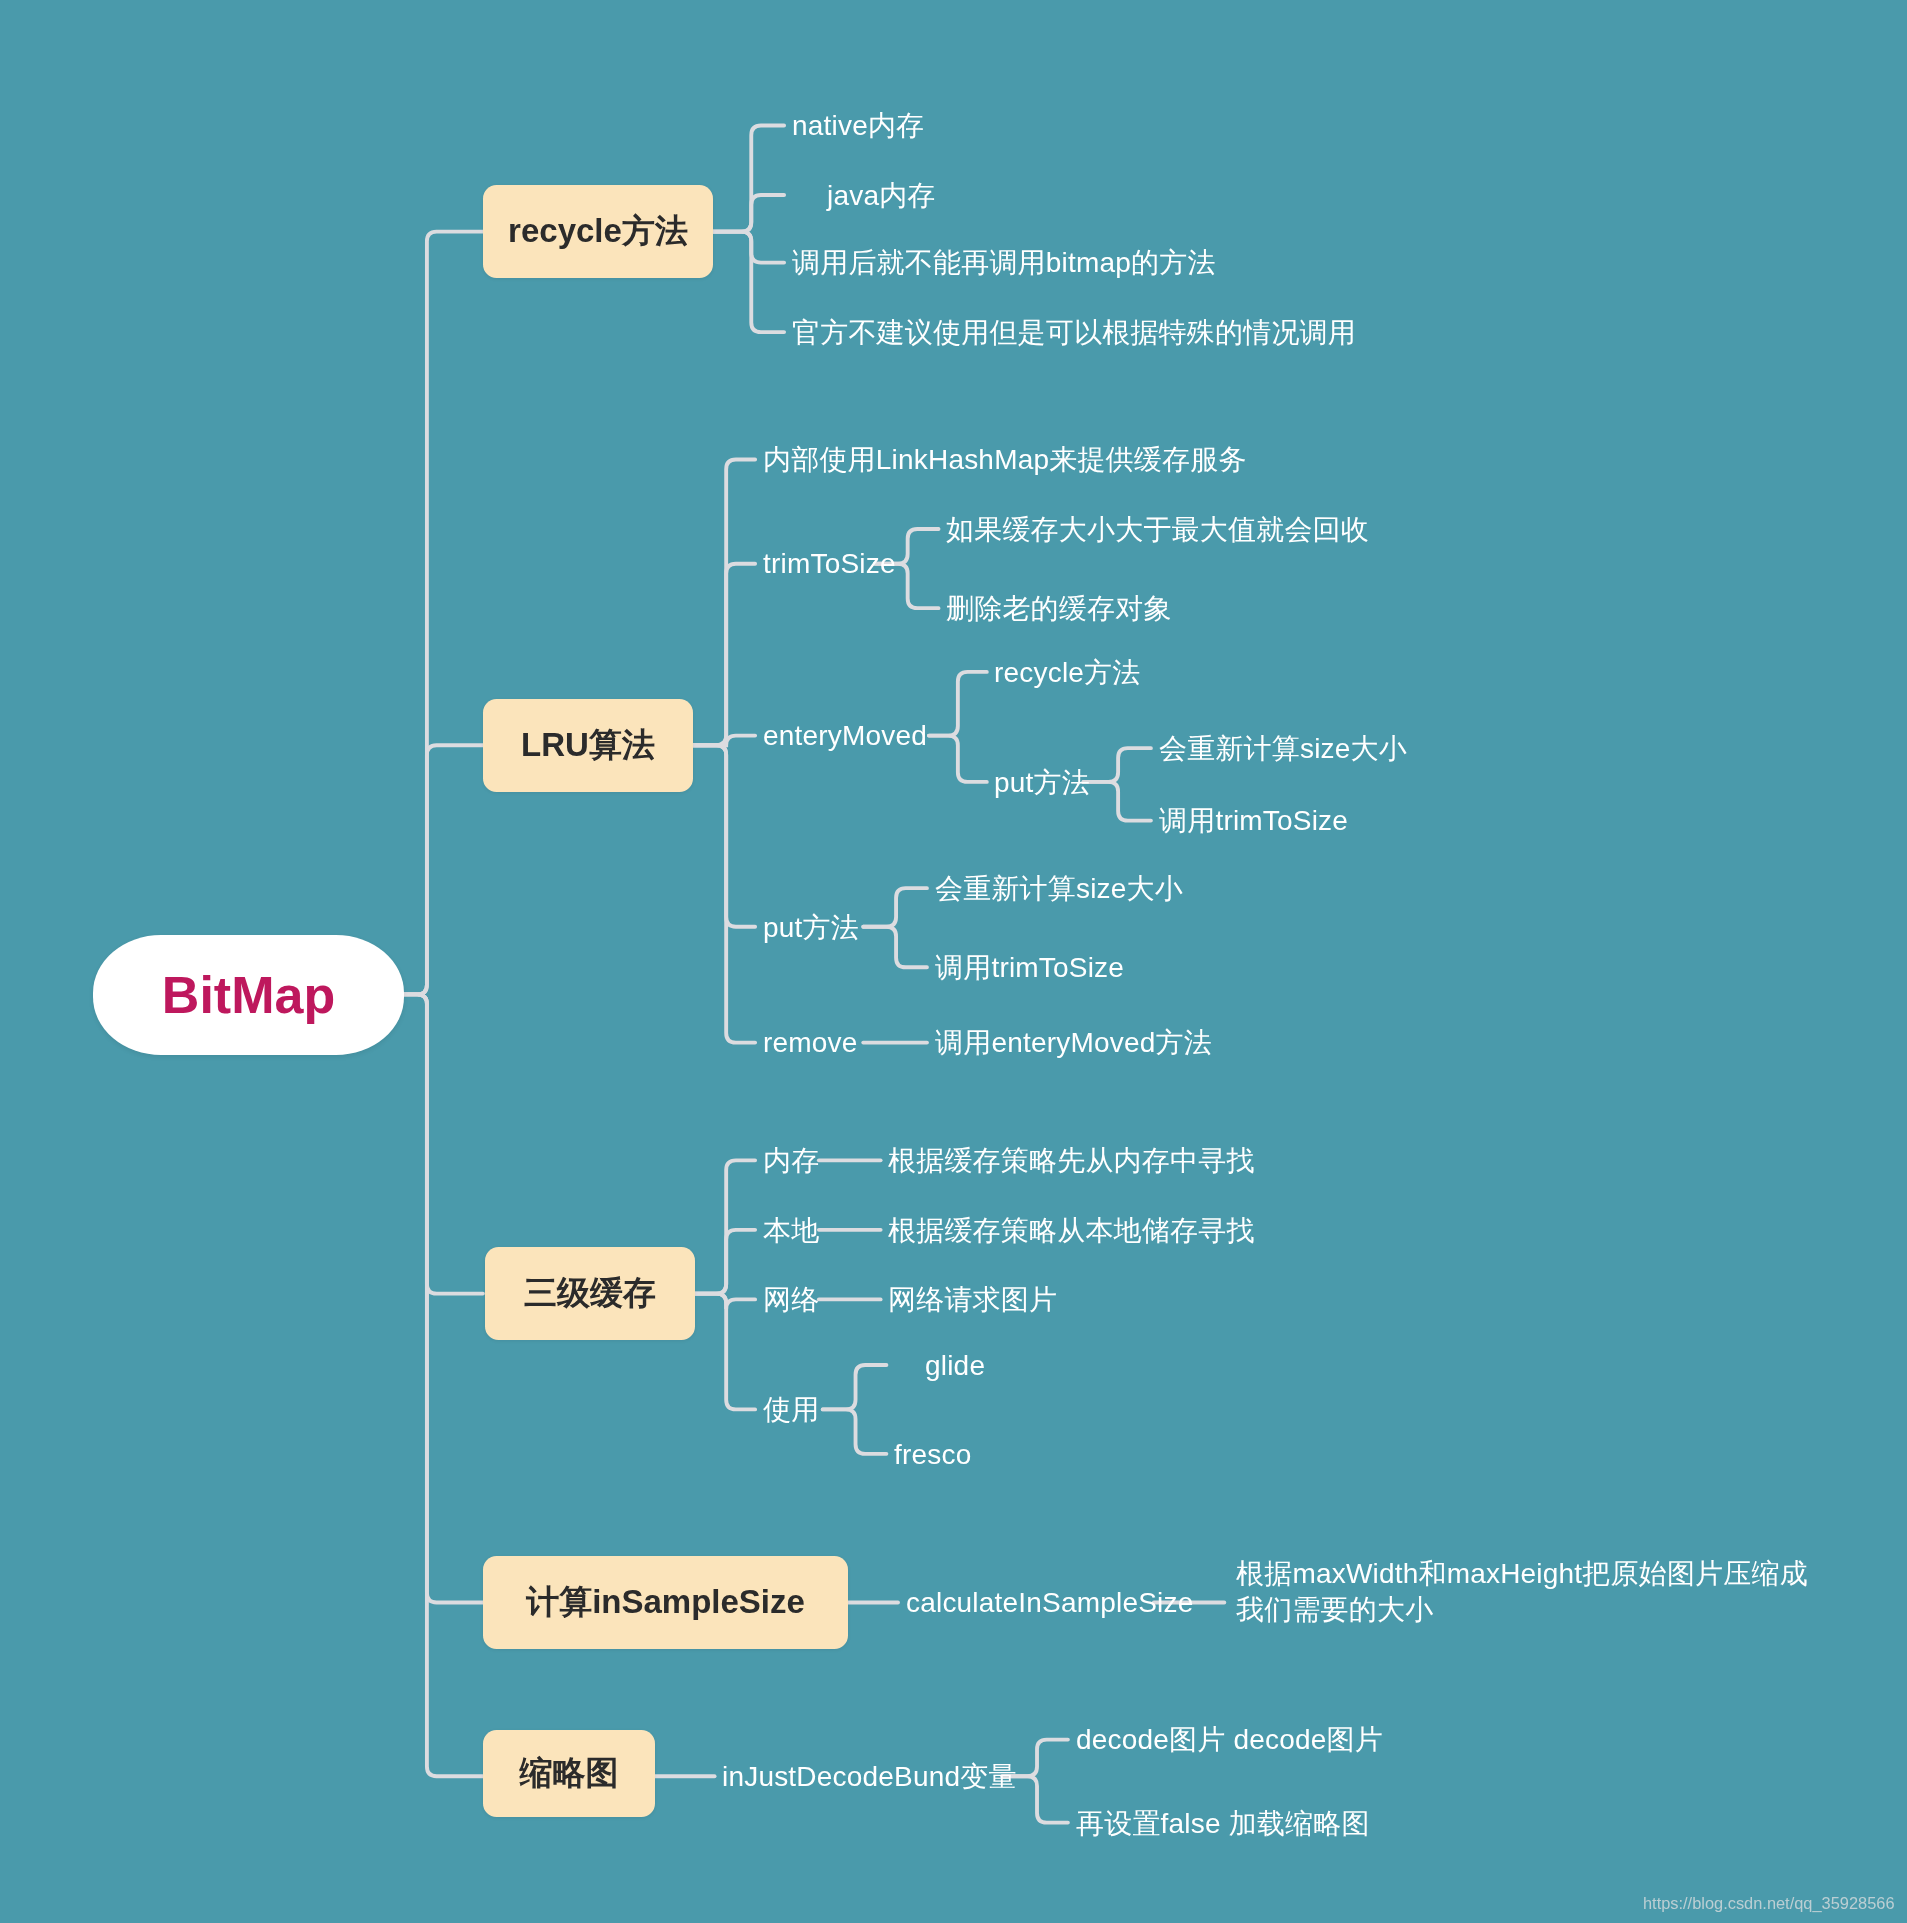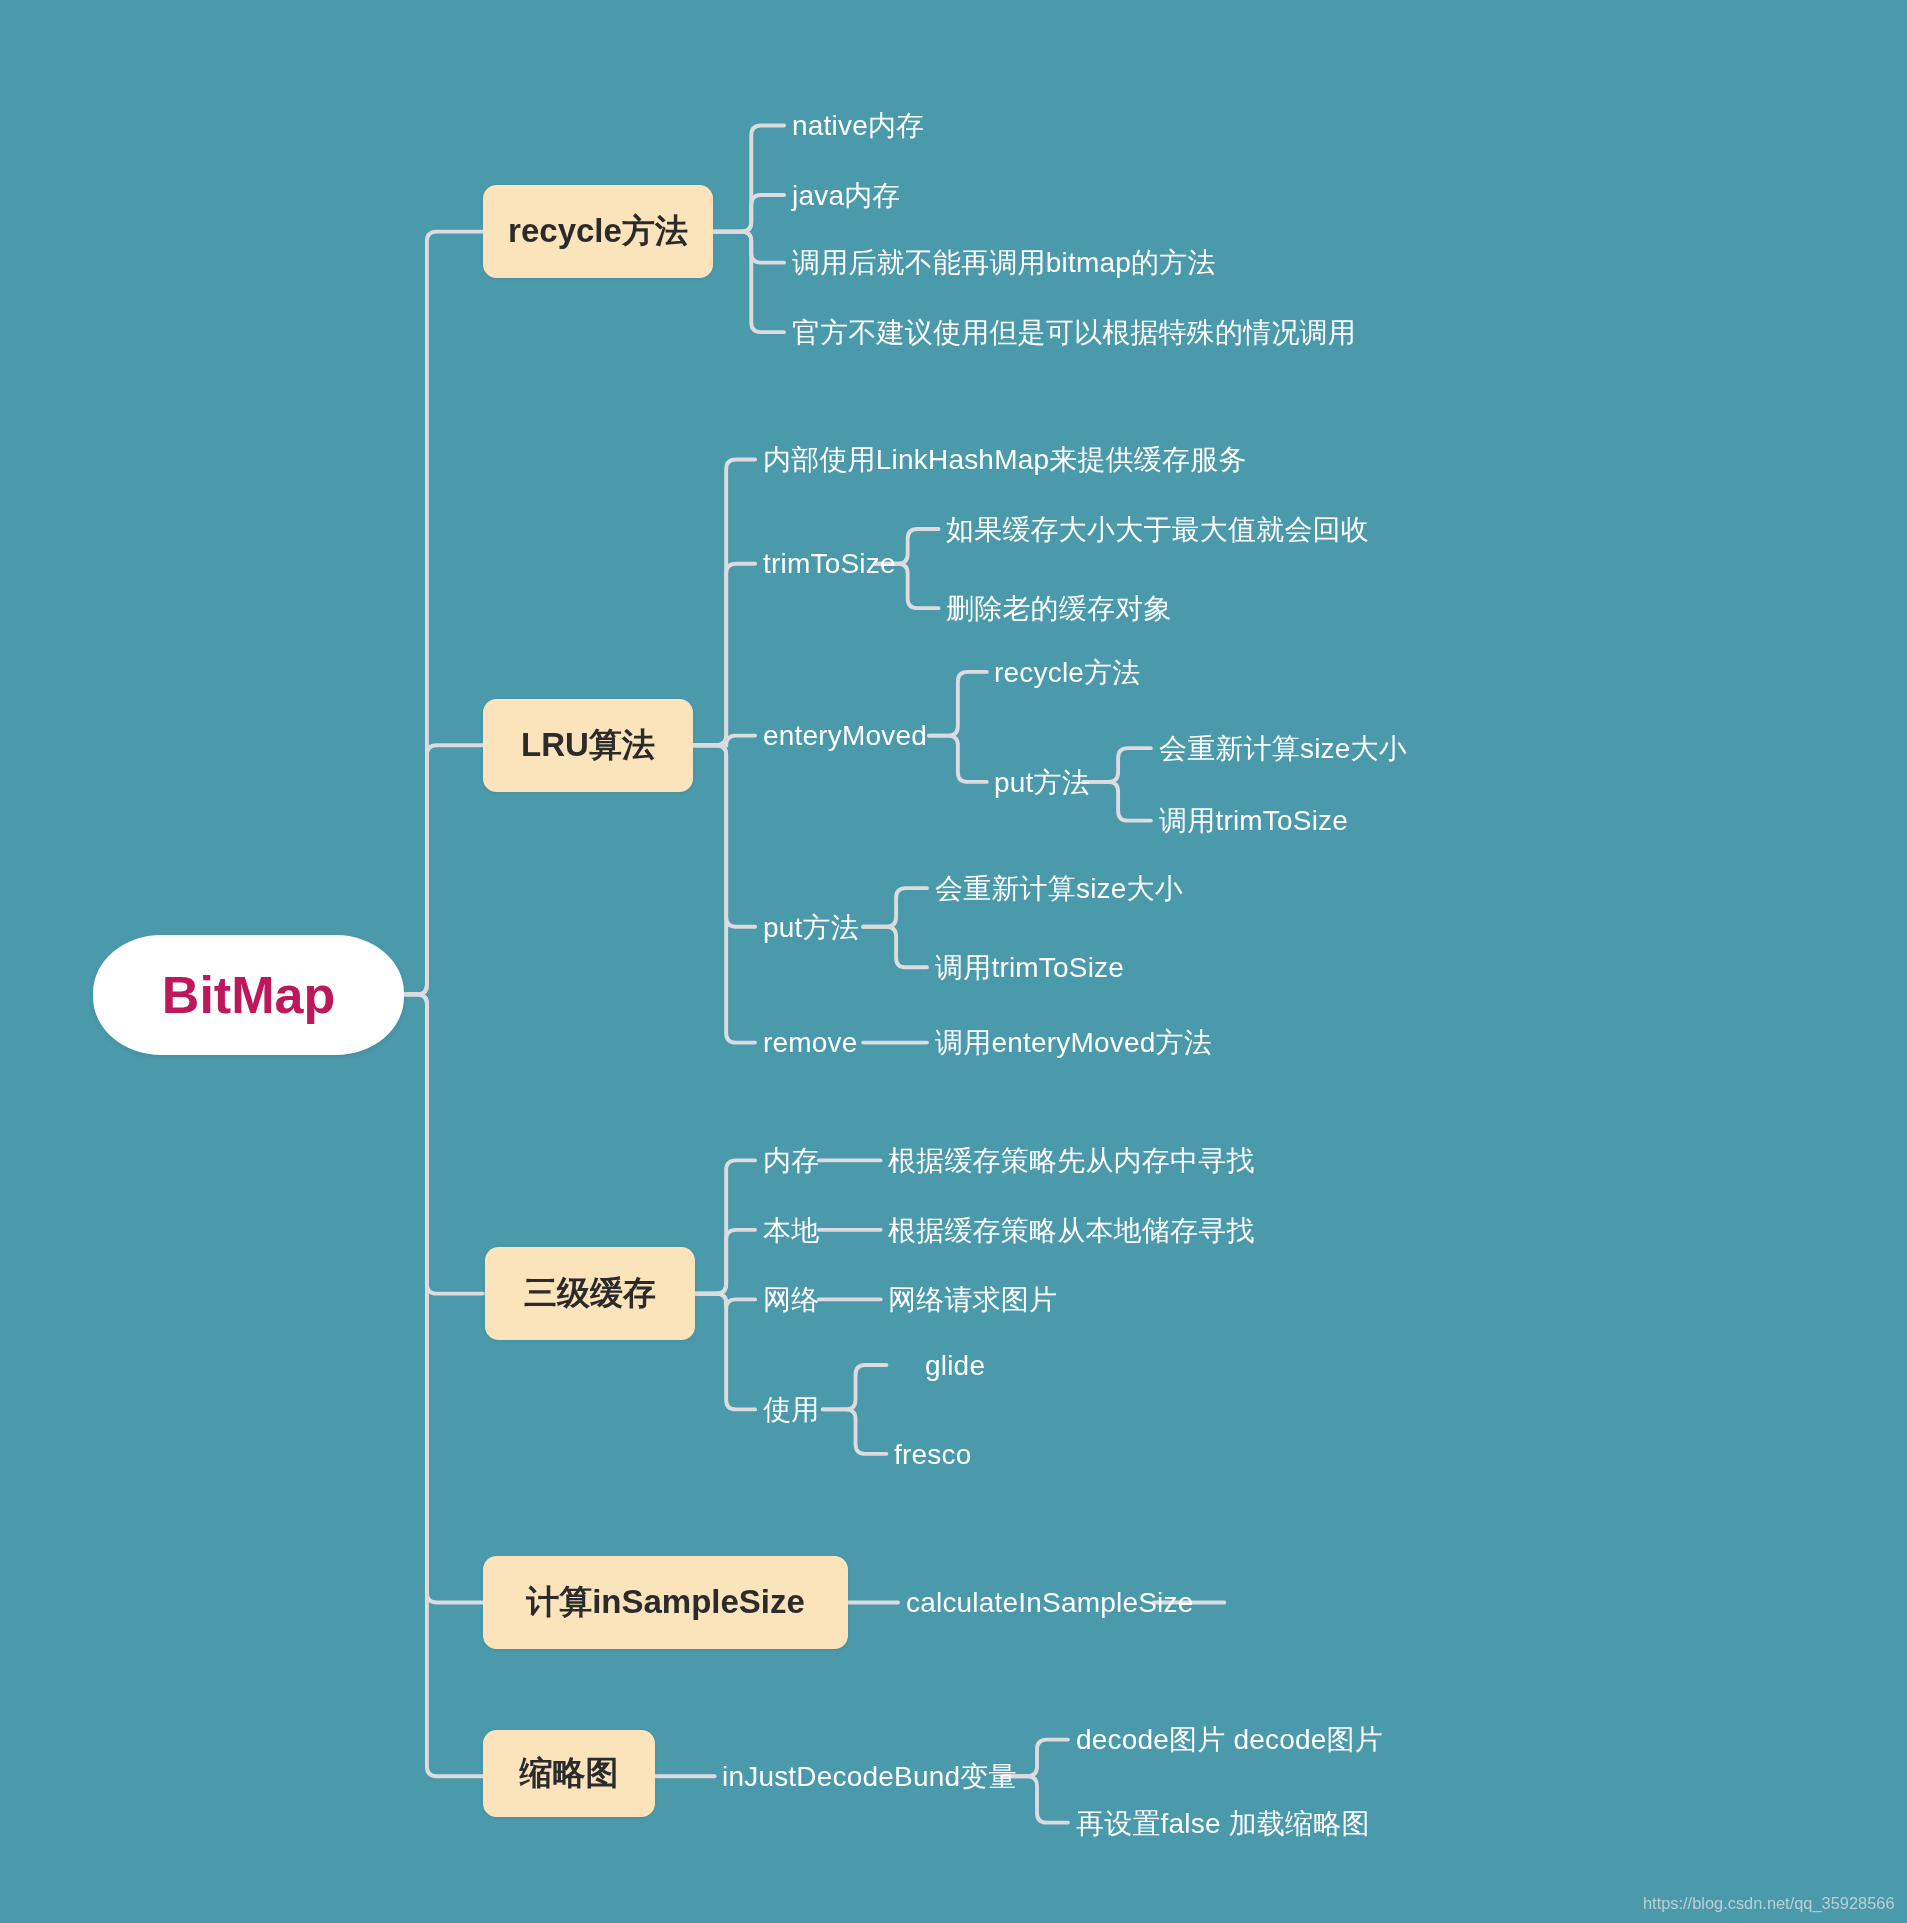--- a/index.html
+++ b/index.html
@@ -131,21 +131,21 @@
   </svg>
 
   <div class="root" style="left:93px; top:935px; width:311px; height:120px;">
     <span>BitMap</span>
   </div>
 
   <div class="branch" style="left:483px; top:185px; width:230px; height:93px;">
     <span>recycle方法</span>
   </div>
   <div class="node" style="left:792px; top:108px;">native内存</div>
-  <div class="node" style="left:792px; top:178px;">java内存</div>
+  <div class="node" style="left:827px; top:178px;">java内存</div>
   <div class="node" style="left:792px; top:245px;">调用后就不能再调用bitmap的方法</div>
   <div class="node" style="left:792px; top:315px;">官方不建议使用但是可以根据特殊的情况调用</div>
 
   <div class="branch" style="left:483px; top:699px; width:210px; height:93px;">
     <span>LRU算法</span>
   </div>
   <div class="node" style="left:763px; top:442px;">内部使用LinkHashMap来提供缓存服务</div>
 
   <div class="node" style="left:763px; top:546px;">trimToSize</div>
   <div class="node" style="left:946px; top:512px;">如果缓存大小大于最大值就会回收</div>
@@ -174,20 +174,21 @@
   <div class="node" style="left:763px; top:1282px;">网络</div>
   <div class="node" style="left:888px; top:1282px;">网络请求图片</div>
   <div class="node" style="left:763px; top:1392px;">使用</div>
   <div class="node" style="left:894px; top:1348px;margin-left:31px;">glide</div>
   <div class="node" style="left:894px; top:1437px;">fresco</div>
 
   <div class="branch" style="left:483px; top:1556px; width:365px; height:93px;">
     <span>计算inSampleSize</span>
   </div>
   <div class="node" style="left:906px; top:1585px;">calculateInSampleSize</div>
+  <div class="node wrap" style="left:1236px; top:1556px; width:579px;">根据maxWidth和maxHeight把原始图片压缩成我们需要的大小</div>
 
   <div class="branch" style="left:483px; top:1730px; width:172px; height:87px;">
     <span>缩略图</span>
   </div>
   <div class="node" style="left:722px; top:1759px;">inJustDecodeBund变量</div>
   <div class="node" style="left:1076px; top:1722px;">decode图片 decode图片</div>
   <div class="node" style="left:1076px; top:1806px;">再设置false 加载缩略图</div>
 
   <div class="watermark">https://blog.csdn.net/qq_35928566</div>
 

